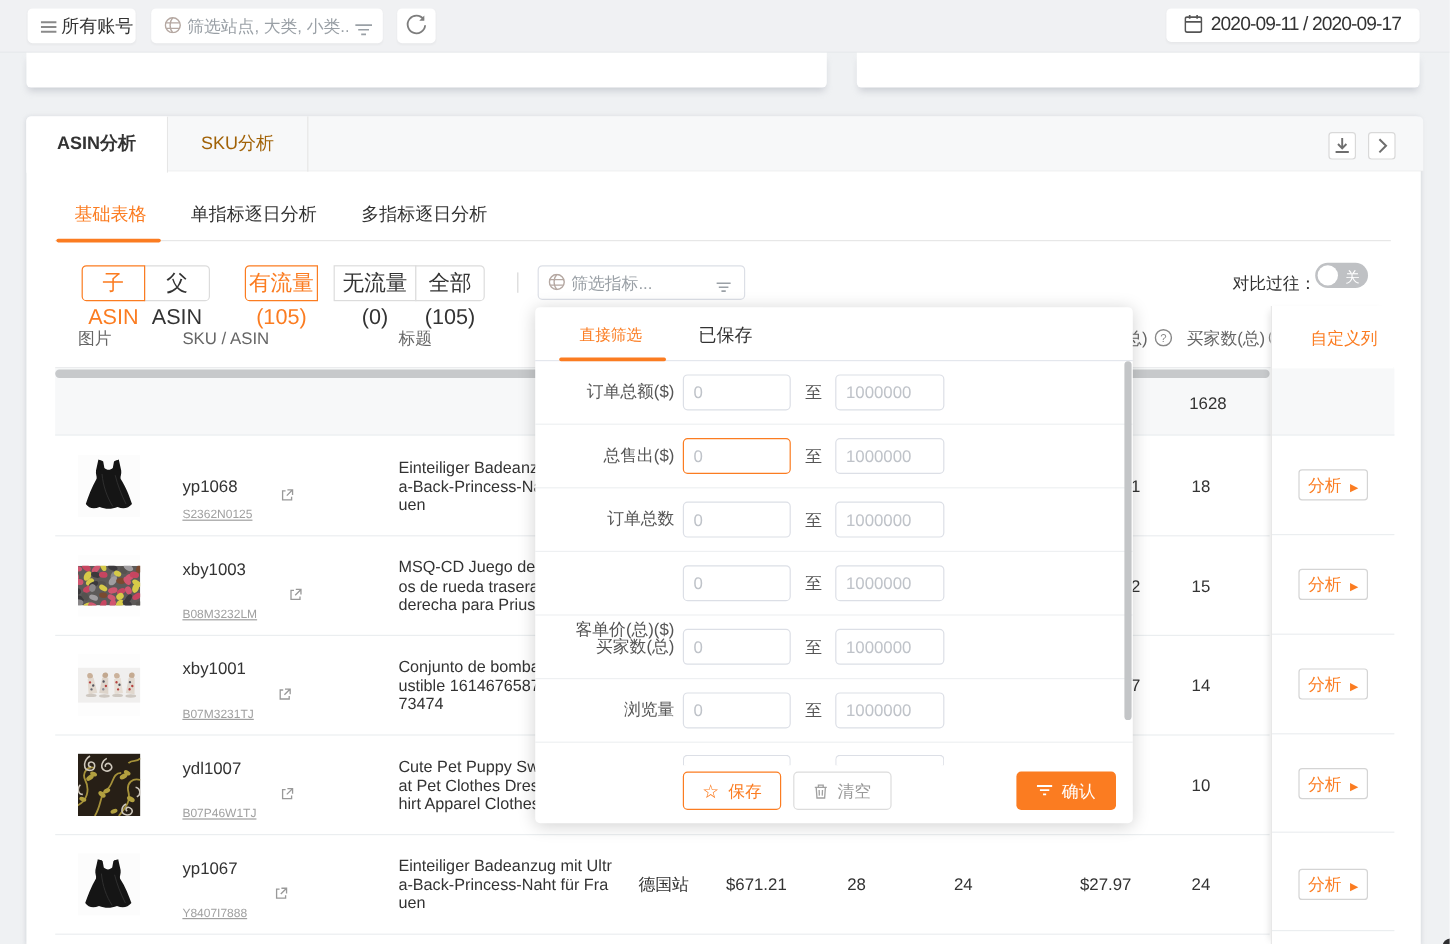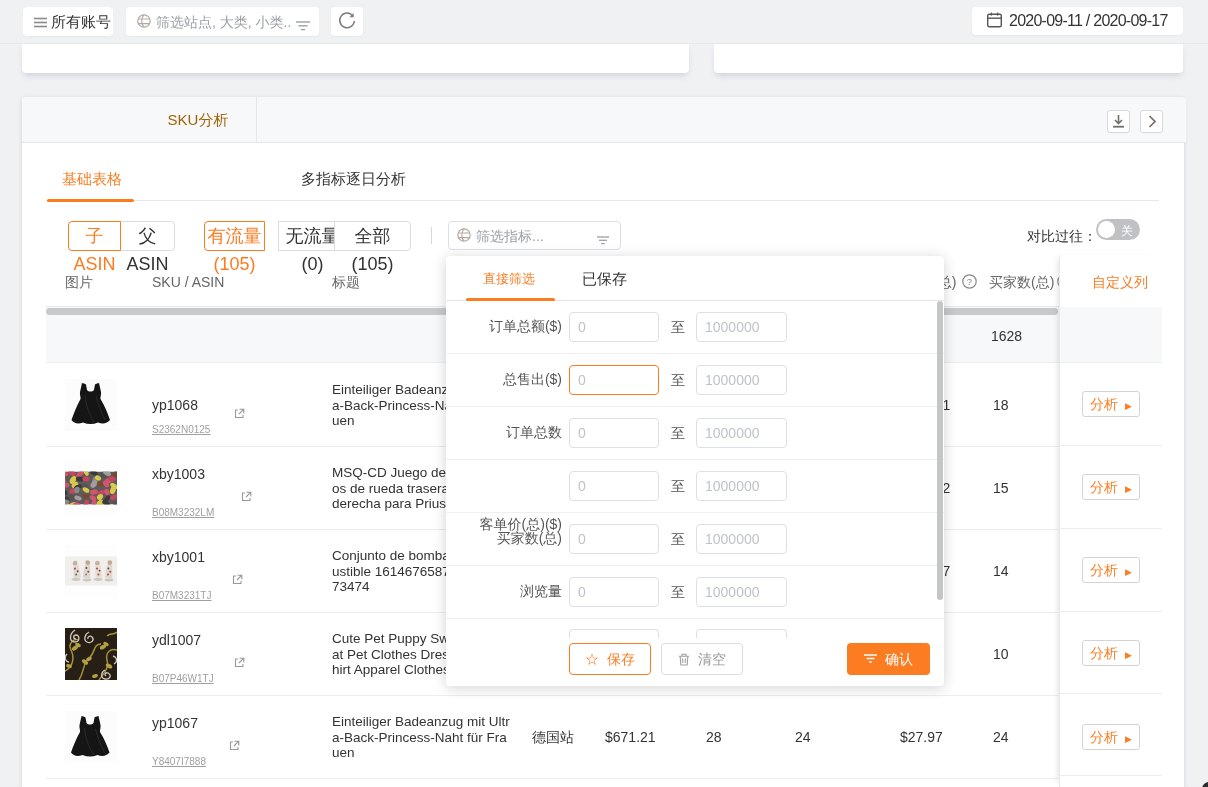--- a/index.html
+++ b/index.html
@@ -87,42 +87,44 @@
       <line x1="10.6" y1="0.6" x2="10.6" y2="3.6" stroke="#555" stroke-width="1.4"></line>
     </svg>
 </div>
 <div class="abs" style="left:1009px;top:12px;font-size:16px;letter-spacing:-0.75px;color:#333;z-index:31;">2020-09-11 / 2020-09-17</div>
 
 <div class="abs topcard" style="left:22px;top:44px;width:667px;height:29px;"></div>
 <div class="abs topcard" style="left:714px;top:44px;width:469px;height:29px;"></div>
 
 <div id="card" class="abs">
   <div id="tabbar" class="abs"></div>
+  <div id="tab-active" class="abs">ASIN分析</div>
   <div id="tab-sku" class="abs">SKU分析</div>
   <div class="icbtn" style="left:1085px;top:13px;">
     <svg width="21" height="21" viewBox="0 0 21 21" style="position:absolute;left:0;top:0;">
         <path d="M10.5 4 L10.5 12 M7 9 L10.5 12.7 L14 9" stroke="#6e6e6e" stroke-width="1.6" fill="none"></path>
         <line x1="5" y1="15.7" x2="16" y2="15.7" stroke="#6e6e6e" stroke-width="1.8"></line>
       </svg>
   </div>
   <div class="icbtn" style="left:1118px;top:13px;">
     <svg width="21" height="21" viewBox="0 0 21 21" style="position:absolute;left:0;top:0;">
         <path d="M8.5 5 L14 10.5 L8.5 16" stroke="#6e6e6e" stroke-width="1.7" fill="none"></path>
       </svg>
   </div>
   <div class="subtab orange" style="left:40px;">基础表格</div>
+  <div class="subtab" style="left:137px;">单指标逐日分析</div>
   <div class="subtab" style="left:279px;">多指标逐日分析</div>
   <div id="subline" class="abs"></div>
   <div id="subind" class="abs"></div>
 
   <div class="seg on" style="left:46px;width:53px;border-radius:4px 0 0 4px;">子ASIN</div>
   <div class="seg" style="left:98px;width:55px;border-radius:0 4px 4px 0;">父ASIN</div>
   <div class="seg on" style="left:182px;width:61px;border-radius:4px 0 0 4px;">有流量(105)</div>
   <div class="seg" style="left:256px;width:69px;">无流量(0)</div>
-  <div class="seg" style="left:312px;width:77px;border-radius:0 4px 4px 0;">全部(105)</div>
+  <div class="seg" style="left:324px;width:58px;border-radius:0 4px 4px 0;">全部(105)</div>
   <div class="abs" style="left:409px;top:130px;width:1px;height:17px;background:#d8d8d8;"></div>
   <div class="abs" style="left:426px;top:124px;width:173px;height:29px;background:#fff;border:1px solid #dcdfe6;border-radius:4px;"></div>
   <div class="abs" style="left:435px;top:131px;">
     <svg width="14" height="14" viewBox="0 0 14 14">
         <circle cx="7" cy="7" r="6.2" fill="none" stroke="#b5a8a2" stroke-width="1.2"></circle>
         <path d="M7 .8 C4 4 4 10 7 13.2 M1 5 L 13 5 M1.3 9.6 L12.7 9.6" fill="none" stroke="#b5a8a2" stroke-width="1.1"></path>
       </svg>
   </div>
   <div class="abs" style="left:454px;top:131px;font-size:14px;color:#9aa0a6;">筛选指标...</div>
   <div class="abs" style="left:575px;top:134px;">

